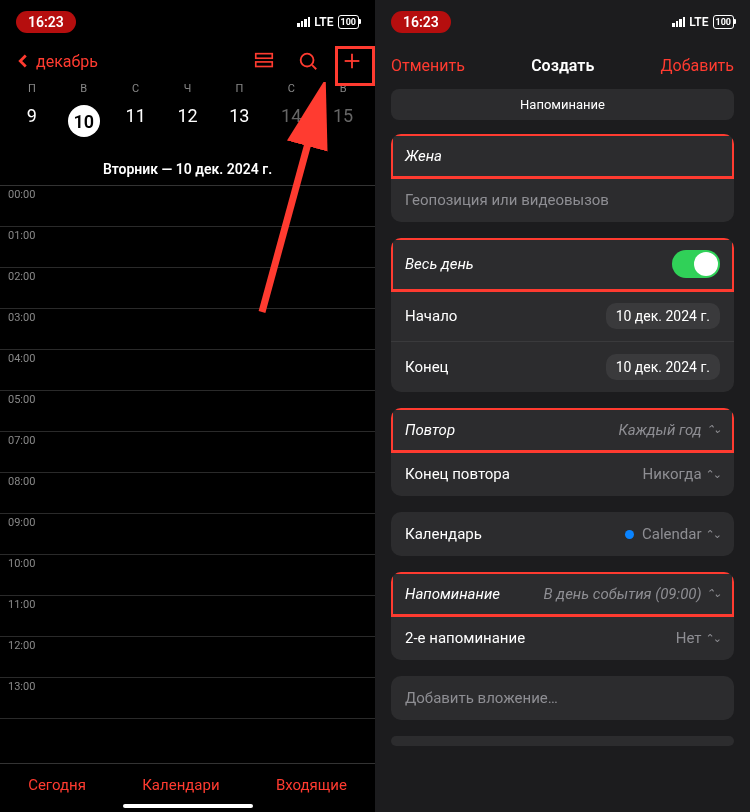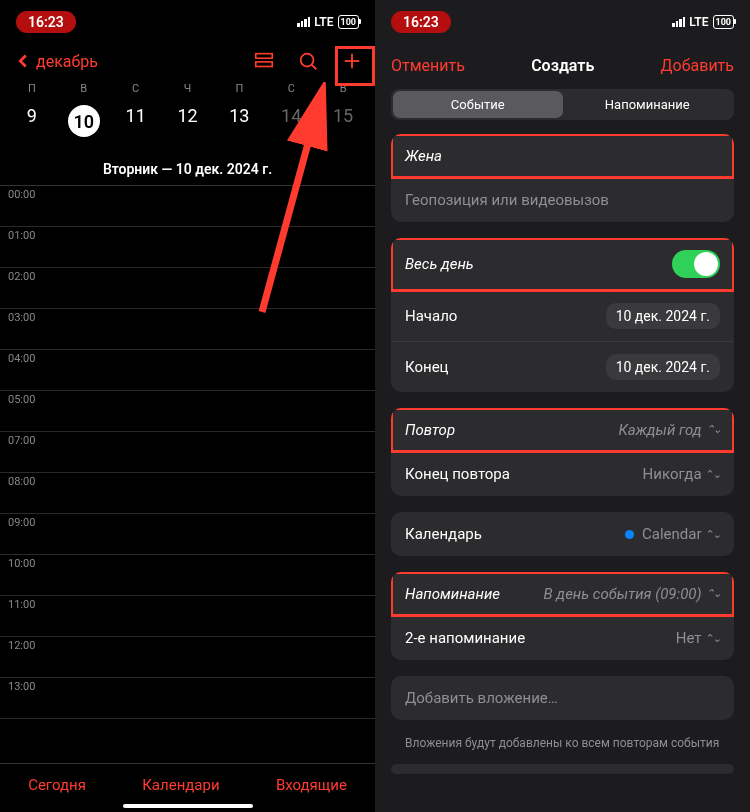--- a/index.html
+++ b/index.html
@@ -206,21 +206,20 @@
     </span>
   </div>
 
   <div class="modal-header">
     <span class="mh-cancel">Отменить</span>
     <span class="mh-title">Создать</span>
     <span class="mh-add">Добавить</span>
   </div>
 
   <div class="segmented">
-    <div class="seg-item active">Событие</div>
     <div class="seg-item">Напоминание</div>
   </div>
 
   <div class="form-body">
     <div class="group">
       <div class="row hl-red">
         <span class="row-label">Жена</span>
       </div>
       <div class="row">
         <span class="row-label placeholder">Геопозиция или видеовызов</span>
@@ -285,17 +284,16 @@
             <span class="sort-arrows">⌃⌄</span>
           </span>
       </div>
     </div>
 
     <div class="group">
       <div class="row">
         <span class="row-label placeholder">Добавить вложение…</span>
       </div>
     </div>
-    <div class="footnote">Вложения будут добавлены ко всем повторам события</div>
 
     <div class="group blackout-bottom"></div>
   </div>
 </div>
 
 </body></html>

